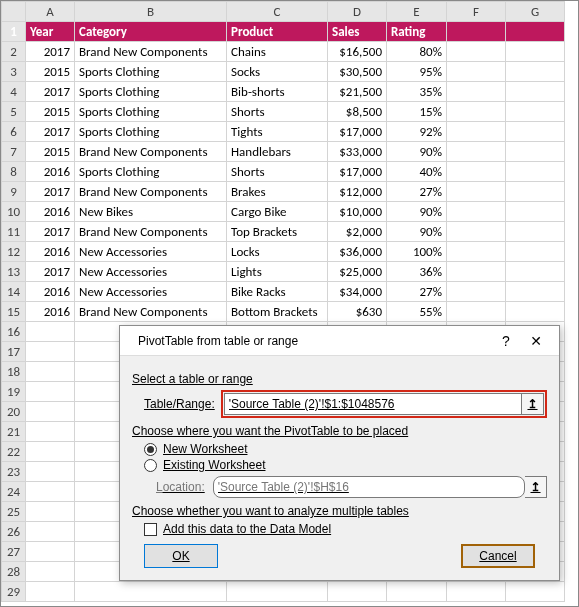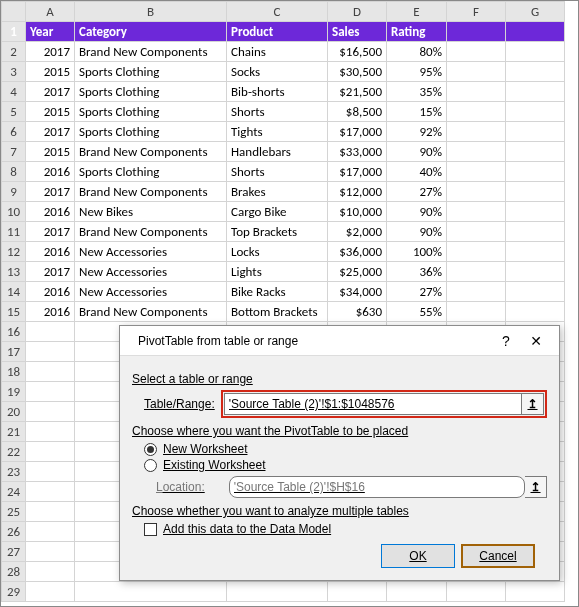--- a/index.html
+++ b/index.html
@@ -20,21 +20,21 @@
     height: 20px;
     padding: 0 4px;
     overflow: hidden;
     white-space: nowrap;
     font-size: 13px;
     background: #fff;
   }
   .corner { background: #e6e6e6 !important; border: 1px solid #ccc; }
   .colhdr { background: #e6e6e6 !important; text-align: center; font-weight: normal; color:#444; border:1px solid #ccc;}
   .rowhdr { background: #e6e6e6 !important; text-align: center; font-weight: normal; color:#444; border:1px solid #ccc; width: 24px;}
-  .hdr-row td { background: #6d28d9; color: #fff; font-weight: bold; }
+  .hdr-row td { background: #be185d; color: #fff; font-weight: bold; }
   .num { text-align: right; }
   .dialog {
     position: absolute;
     left: 118px; top: 324px;
     width: 441px; height: 256px;
     background: #f0f0f0;
     border: 1px solid #8c8c8c;
     box-shadow: 2px 2px 8px rgba(0,0,0,0.25);
     font-family: "Segoe UI", Arial, sans-serif;
     font-size: 12px;
@@ -69,23 +69,23 @@
   .radio-row, .check-row { display:flex; align-items:center; margin: 2px 0 2px 12px; }
   .radio, .check {
     width: 13px; height: 13px; border: 1px solid #333;
     margin-right: 6px; display:inline-flex; align-items:center; justify-content:center;
     background:#fff;
   }
   .radio { border-radius: 50%; }
   .radio.sel::after { content:""; width:7px; height:7px; border-radius:50%; background:#333; }
   .check { border-radius: 0; }
   .loc-row { display:flex; align-items:center; margin: 4px 0 6px 24px; }
-  .loc-row .lbl2 { color:#777; margin-right: 24px; }
+  .loc-row .lbl2 { color:#777; margin-right: 8px; }
   .loc-row .field { color:#777;border-radius:8px; }
-  .btn-row { display:flex; justify-content:flex-end; gap:6px; padding: 6px 12px 0 12px;}
+  .btn-row { display:flex; justify-content:space-between; gap:6px; padding: 6px 12px 0 12px;}
   .btn {
     min-width: 74px; height: 24px; border: 2px solid #a16207;
     background: #e1e1e1; font-size: 12px; display:flex;
     align-items:center; justify-content:center; cursor:default;
   }
   .btn.primary { border: 1px solid #0078d7; }
 </style>
 </head>
 <body>
 

